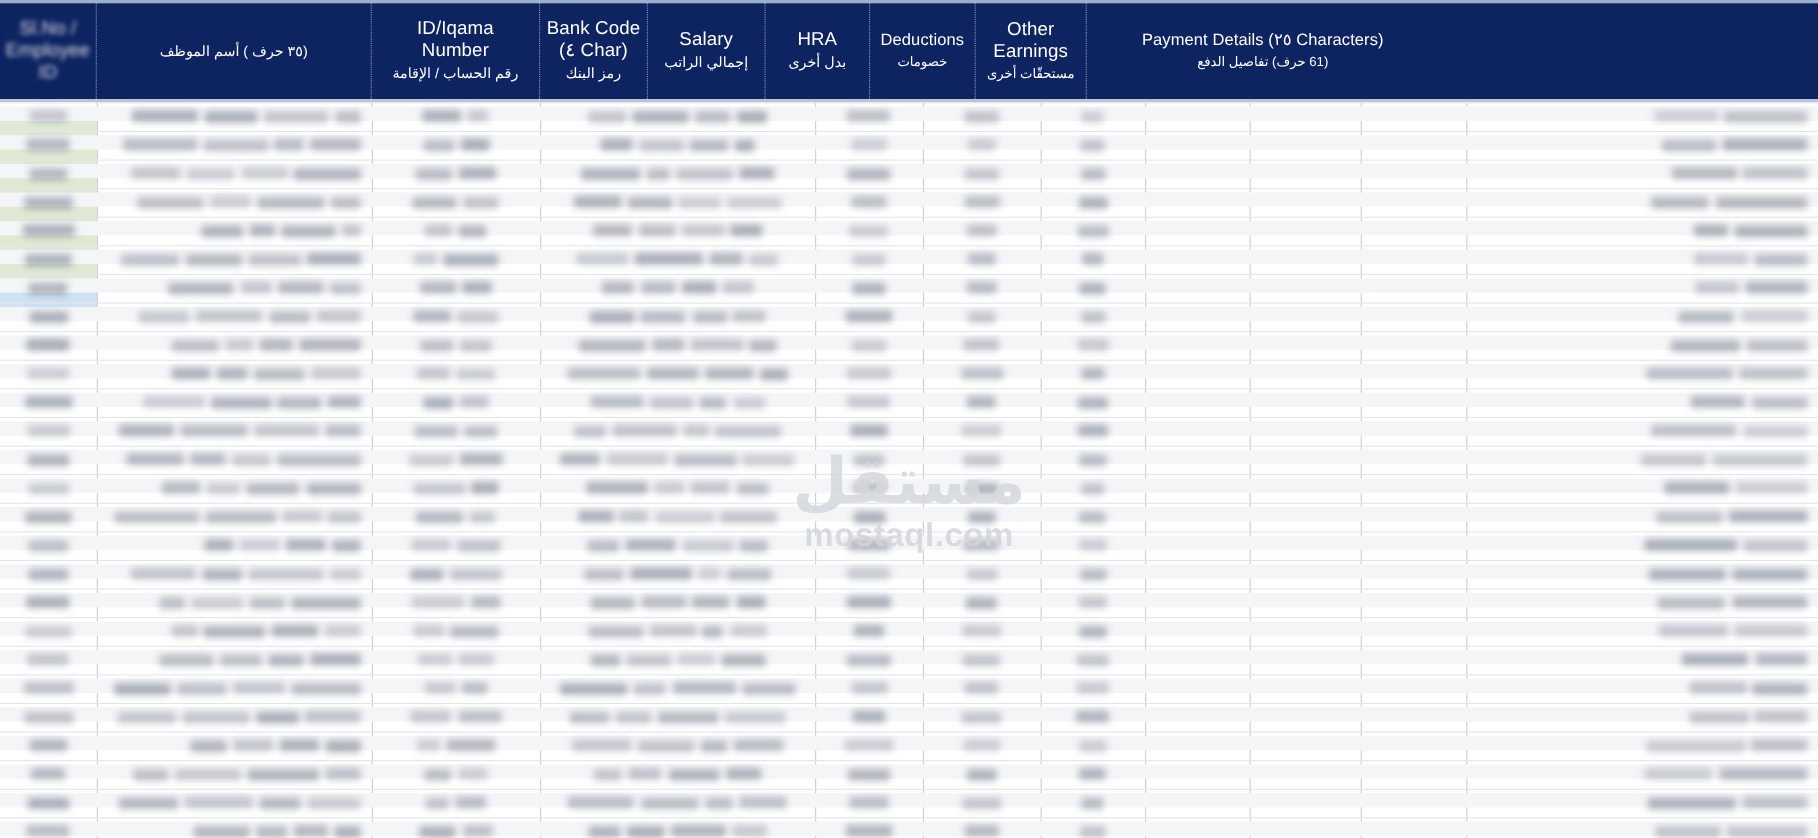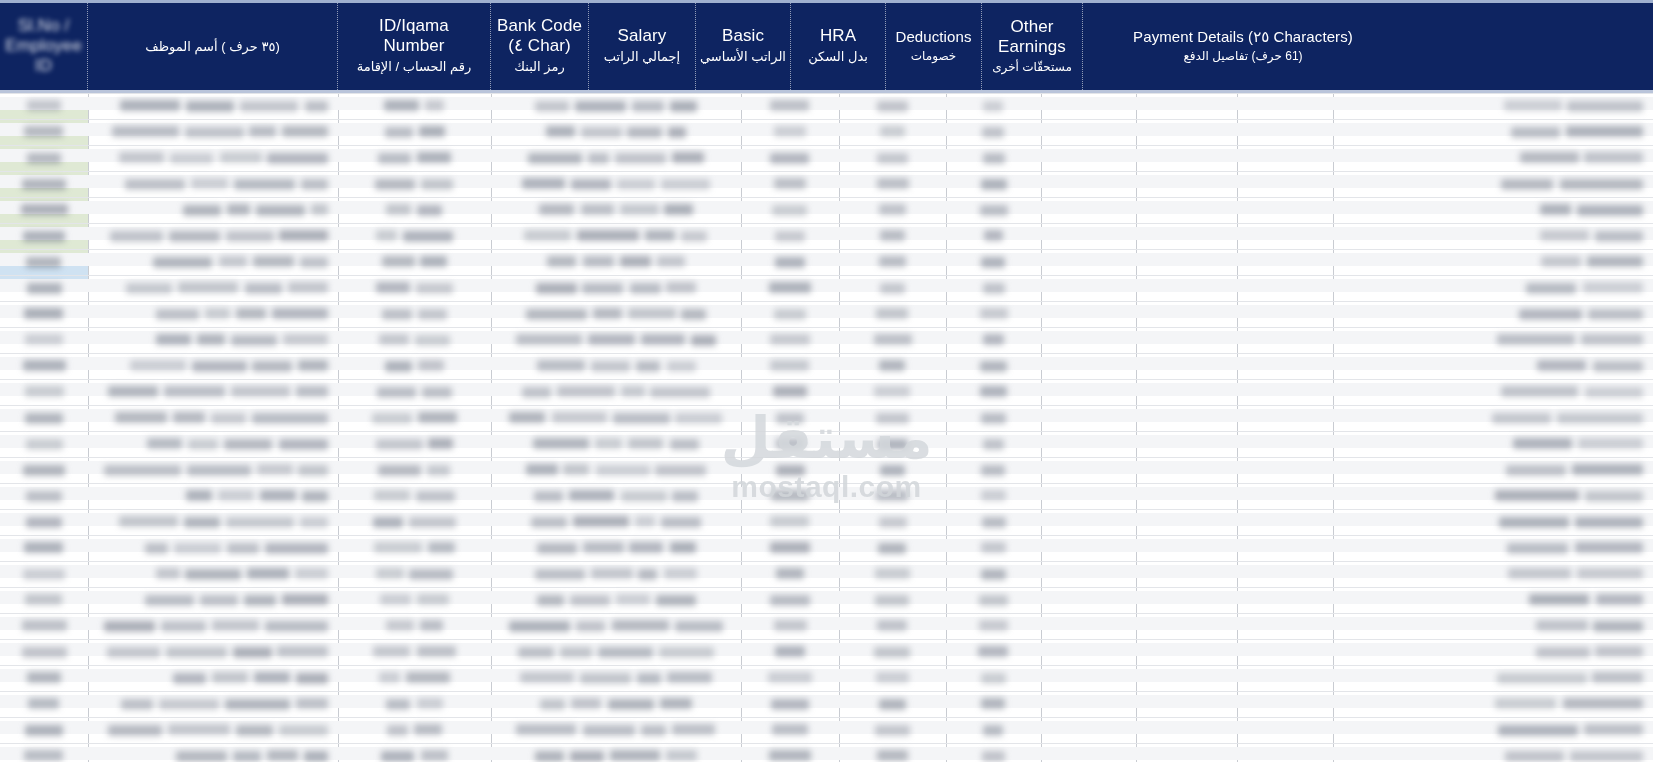--- a/index.html
+++ b/index.html
@@ -136,28 +136,24 @@
       <div class="hen">Bank Code
 (٤ Char)</div>
       <div class="har">رمز البنك</div>
     </div>
 
     <div class="hcell" style="width:107px">
       <div class="hen">Salary</div>
       <div class="har">إجمالي الراتب</div>
     </div>
 
-    <div class="hcell" style="width:95px">
-      <div class="hen">Basic</div>
-      <div class="har">الراتب الأساسي</div>
-    </div>
 
     <div class="hcell" style="width:95px">
       <div class="hen">HRA</div>
-      <div class="har">بدل السكن</div>
+      <div class="har">بدل أخرى</div>
     </div>
 
     <div class="hcell hsmall" style="width:96px">
       <div class="hen">Deductions</div>
       <div class="har">خصومات</div>
     </div>
 
     <div class="hcell hsmall" style="width:101px">
       <div class="hen" style="font-size:17px;line-height:20px">Other
 Earnings</div>

